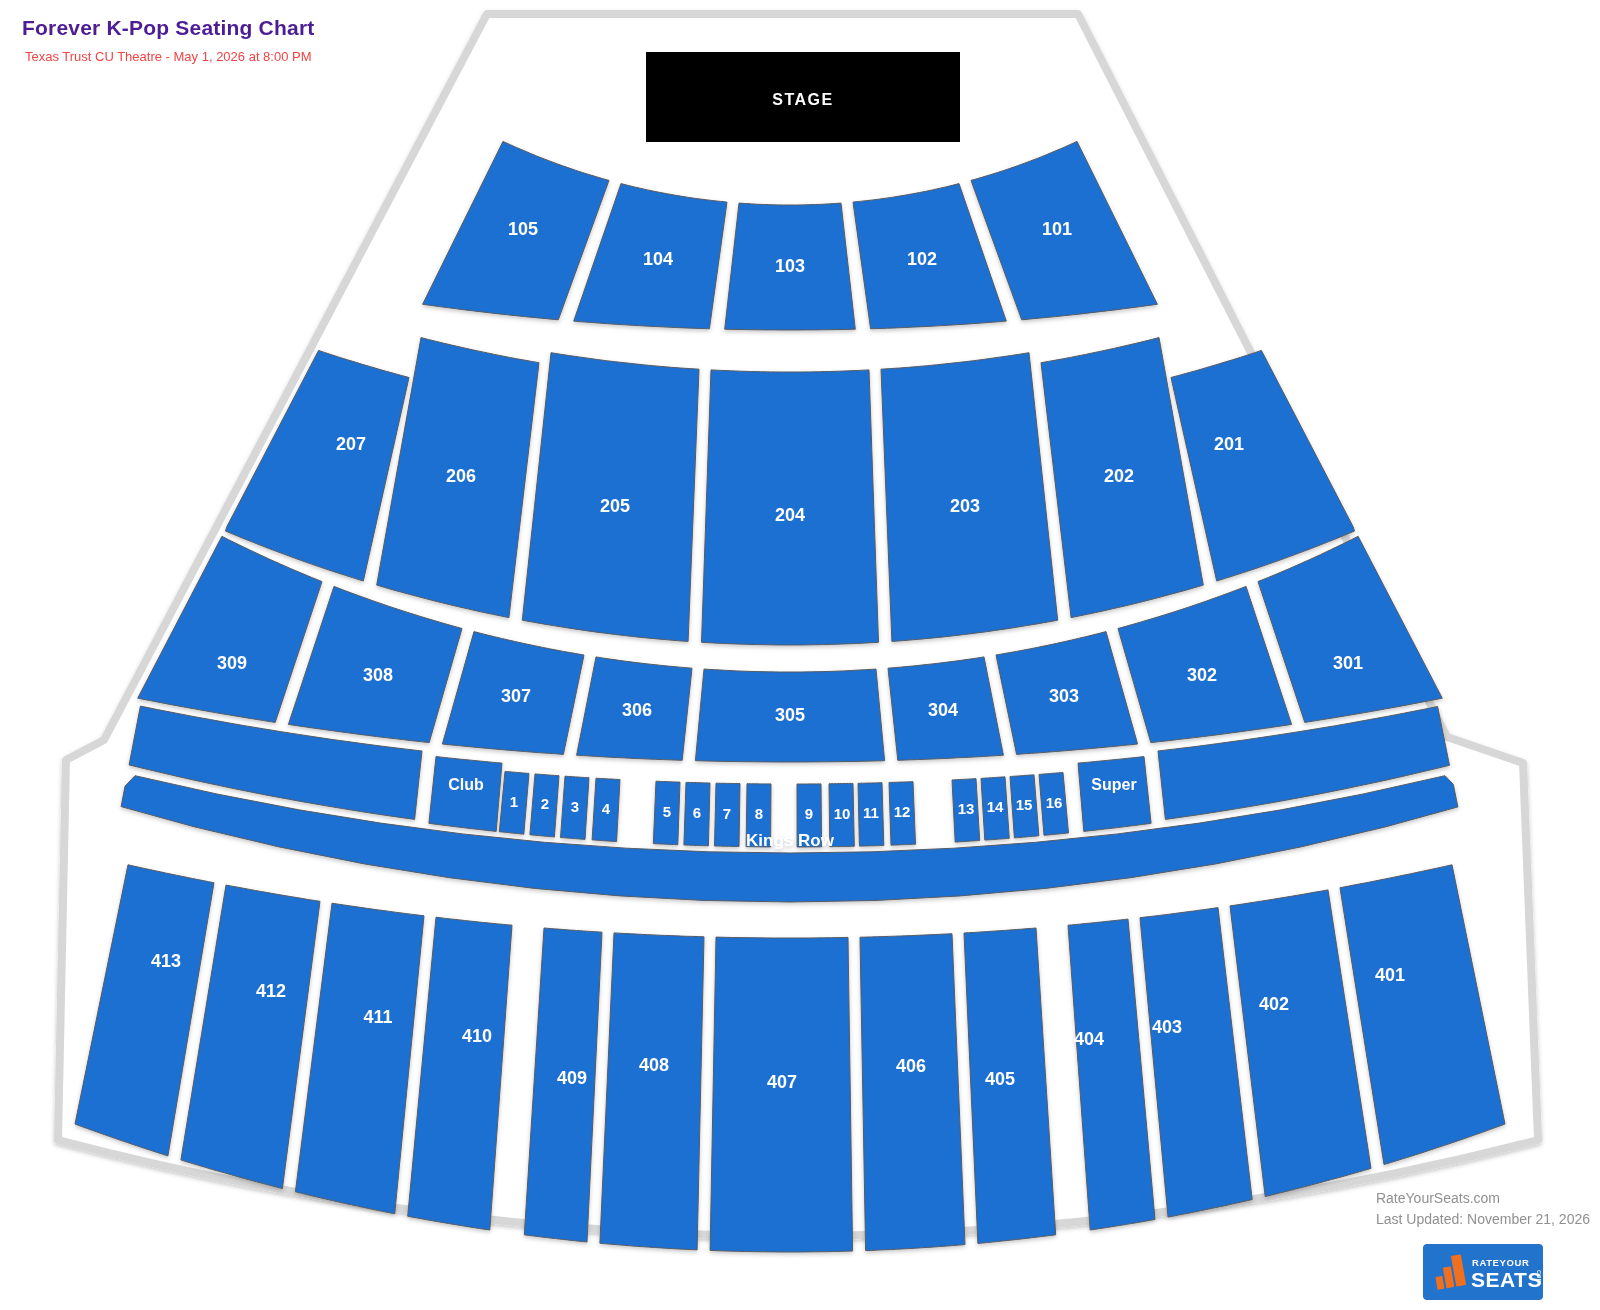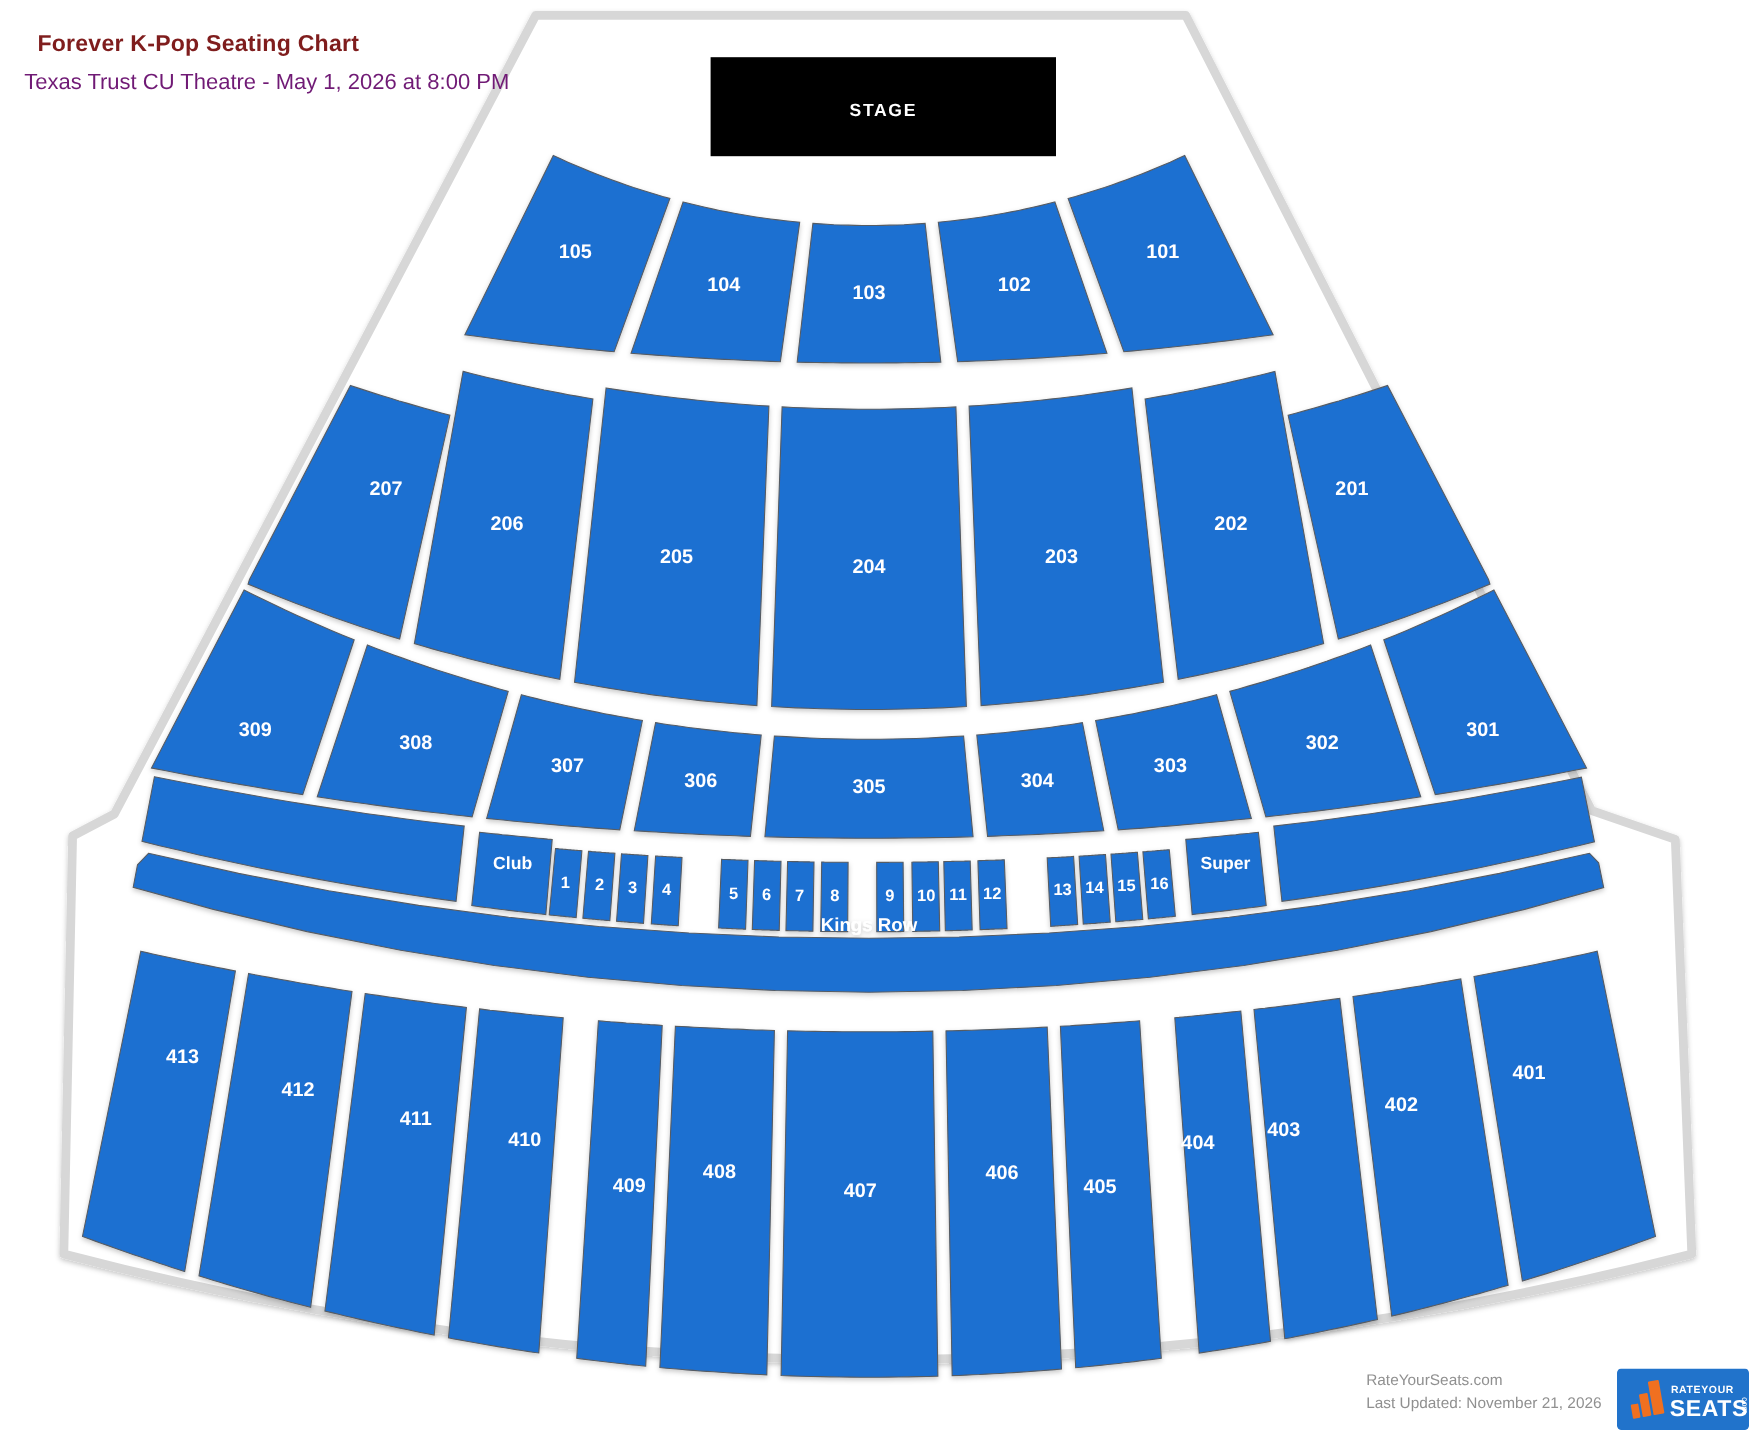--- a/index.html
+++ b/index.html
@@ -1,23 +1,23 @@
 <!DOCTYPE html>
 <html><head>
 <meta charset="utf-8">
 <style>
   html,body{margin:0;padding:0;background:#ffffff;}
   body{width:1600px;height:1310px;position:relative;overflow:hidden;
        font-family:"Liberation Sans",sans-serif;}
   #chart{position:absolute;left:0;top:0;display:block;}
   svg text{font-family:"Liberation Sans",sans-serif;}
   .header{position:absolute;left:22px;top:16px;z-index:5;}
-  .header h1{margin:12px;font-size:21px;font-weight:bold;color:#7f1d1d;letter-spacing:.2px;}
-  .header .subtitle{margin-top:9px;font-size:20px;color:#701a75;}
-  .footer{position:absolute;right:10px;bottom:10px;z-index:5;display:flex;gap:14px;}
+  .header h1{margin:0;font-size:21px;font-weight:bold;color:#4c1d95;letter-spacing:.2px;}
+  .header .subtitle{margin-top:9px;font-size:13px;color:#ef4444;text-align:center;}
+  .footer{position:absolute;right:10px;bottom:10px;z-index:5;display:flex;align-items:center;gap:14px;flex-direction:column;}
   .credits{font-size:14px;line-height:1.5;color:#909090;text-align:left;}
   .logo-svg{display:block;border-radius:4px;}
 </style>
 </head>
 <body>
 
 <div class="header">
   <h1>Forever K-Pop Seating Chart</h1>
   <div class="subtitle">Texas Trust CU Theatre - May 1, 2026 at 8:00 PM</div>
 </div>

